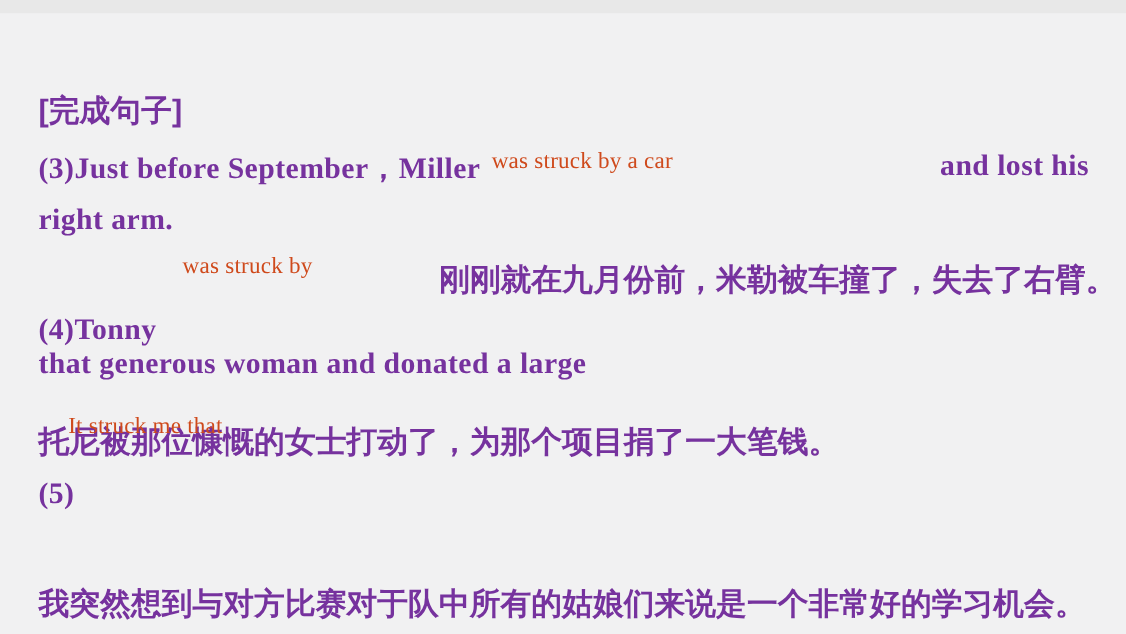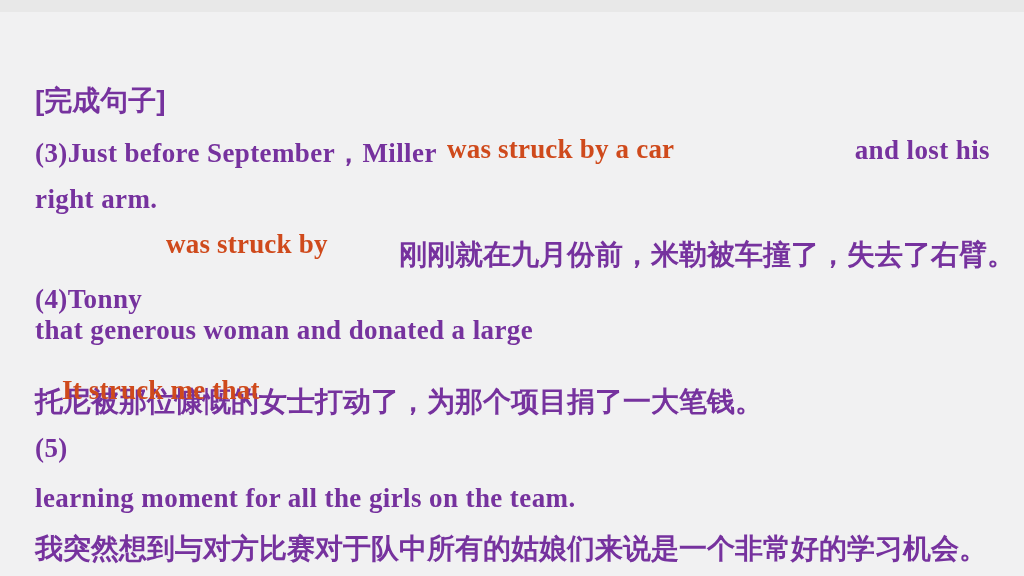--- a/index.html
+++ b/index.html
@@ -37,22 +37,22 @@
     width: 980px;
     color: #76329e;
     font-size: 28px;
     font-weight: bold;
     white-space: nowrap;
     font-family: "Liberation Sans", "DejaVu Sans", sans-serif;
   }
   .answer-overlay {
     position: absolute;
     color: #cf4a1c;
-    font-size: 27px;
-    font-weight: bold;
+    font-size: 21px;
+    font-weight: normal;
     letter-spacing: 0.2px;
     white-space: nowrap;
     font-family: "Liberation Serif", "DejaVu Serif", serif;
   }
   .hdr { top: 70px; }
   .e3-l1 { top: 123px; text-align: right; }
   .e3-l2 { top: 172px; }
   .e3-cn { top: 224px; text-align: right; }
   .e4-l1 { top: 272px; flex-direction: column; }
   .e4-l2 { top: 321px; }
@@ -80,20 +80,19 @@
 
   <div class="en-line en-split e4-l1">
     <span>(4)Tonny</span>
     <span>that generous woman and donated a large</span>
   </div>
   <div class="cn-line e4-cn">托尼被那位慷慨的女士打动了，为那个项目捐了一大笔钱。</div>
 
   <div class="en-line en-split e5-l1">
     <span>(5)</span>
   </div>
-  <div class="en-line e5-l2">learning moment for all the girls on the team.</div>
   <div class="cn-line e5-cn">我突然想到与对方比赛对于队中所有的姑娘们来说是一个非常好的学习机会。</div>
 
   <div class="answer-overlay ans-3">was struck by a car</div>
   <div class="answer-overlay ans-4">was struck by</div>
   <div class="answer-overlay ans-5">It struck me that</div>
 
 </div>
 
 </body></html>

